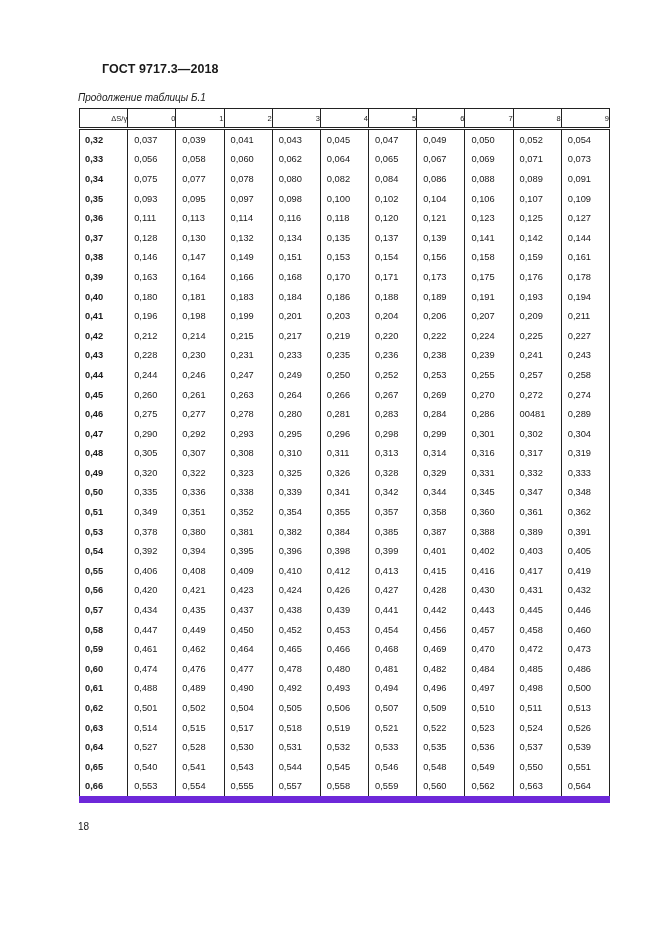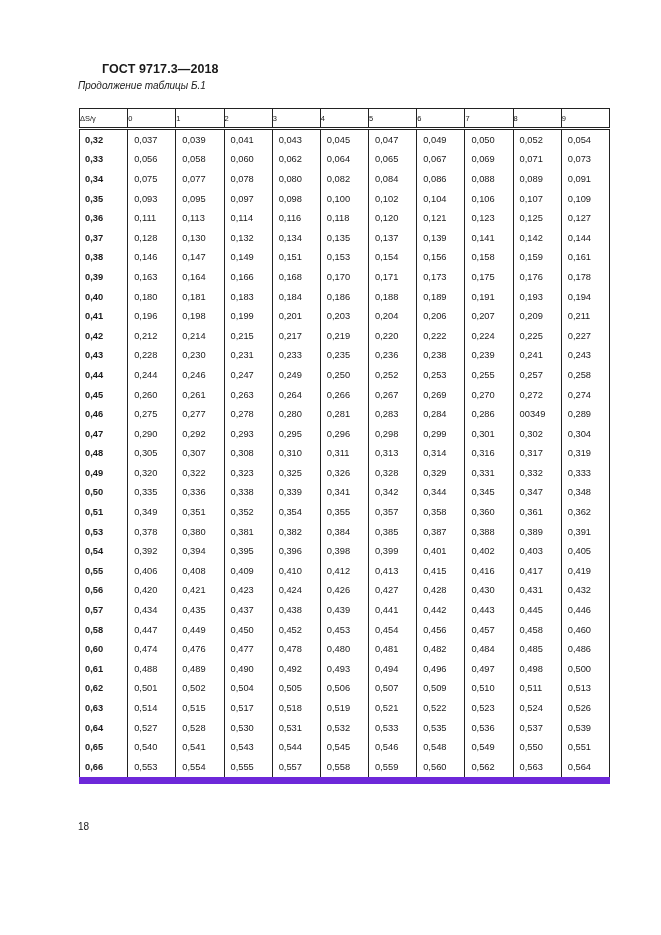--- a/index.html
+++ b/index.html
@@ -5,34 +5,34 @@
     html, body { margin: 0; padding: 0; background: #ffffff; }
     body {
       width: 661px; height: 935px; position: relative; overflow: hidden;
       font-family: "Liberation Sans", sans-serif; color: #1a1a1a;
     }
     .doc-title {
       position: absolute; left: 78px; top: 62px;
       font-size: 12.5px; font-weight: bold; letter-spacing: 0.1px; margin-left: 24px;
     }
     .caption {
-      position: absolute; left: 78px; top: 80px;
+      position: absolute; left: 78px; top: 92px;
       font-size: 10px; font-style: italic;
     }
     table.data-table {
       position: absolute; left: 79px; top: 108px;
       width: 531px; border-collapse: collapse; table-layout: fixed;
       font-size: 9.3px;
     }
     table.data-table th, table.data-table td {
       border-left: 1px solid #222; border-right: 1px solid #222;
       padding: 0 0 0 6px; height: 19.6px; text-align: left; font-weight: normal;
     }
     table.data-table thead th {
-      height: 18px; text-align: left; padding: 0; font-size: 7.5px;
+      height: 18px; text-align: right; padding: 0; font-size: 7.5px;
       border-top: 1px solid #222; border-bottom: 3px double #222;
     }
     table.data-table tbody tr:last-child td { border-bottom: 7px solid #6d28d9; }
     table.data-table td.rowhead { padding-left: 5px; font-weight: bold; }
     .page-number {
       position: absolute; left: 78px; top: 821px; font-size: 10px;
     }
   </style>
 </head>
 <body>
@@ -242,21 +242,21 @@
       <tr>
         <td class="rowhead">0,46</td>
         <td>0,275</td>
         <td>0,277</td>
         <td>0,278</td>
         <td>0,280</td>
         <td>0,281</td>
         <td>0,283</td>
         <td>0,284</td>
         <td>0,286</td>
-        <td>00349</td>
+        <td>00481</td>
         <td>0,289</td>
       </tr>
       <tr>
         <td class="rowhead">0,47</td>
         <td>0,290</td>
         <td>0,292</td>
         <td>0,293</td>
         <td>0,295</td>
         <td>0,296</td>
         <td>0,298</td>
@@ -389,20 +389,33 @@
         <td>0,450</td>
         <td>0,452</td>
         <td>0,453</td>
         <td>0,454</td>
         <td>0,456</td>
         <td>0,457</td>
         <td>0,458</td>
         <td>0,460</td>
       </tr>
       <tr>
+        <td class="rowhead">0,59</td>
+        <td>0,461</td>
+        <td>0,462</td>
+        <td>0,464</td>
+        <td>0,465</td>
+        <td>0,466</td>
+        <td>0,468</td>
+        <td>0,469</td>
+        <td>0,470</td>
+        <td>0,472</td>
+        <td>0,473</td>
+      </tr>
+      <tr>
         <td class="rowhead">0,60</td>
         <td>0,474</td>
         <td>0,476</td>
         <td>0,477</td>
         <td>0,478</td>
         <td>0,480</td>
         <td>0,481</td>
         <td>0,482</td>
         <td>0,484</td>
         <td>0,485</td>

